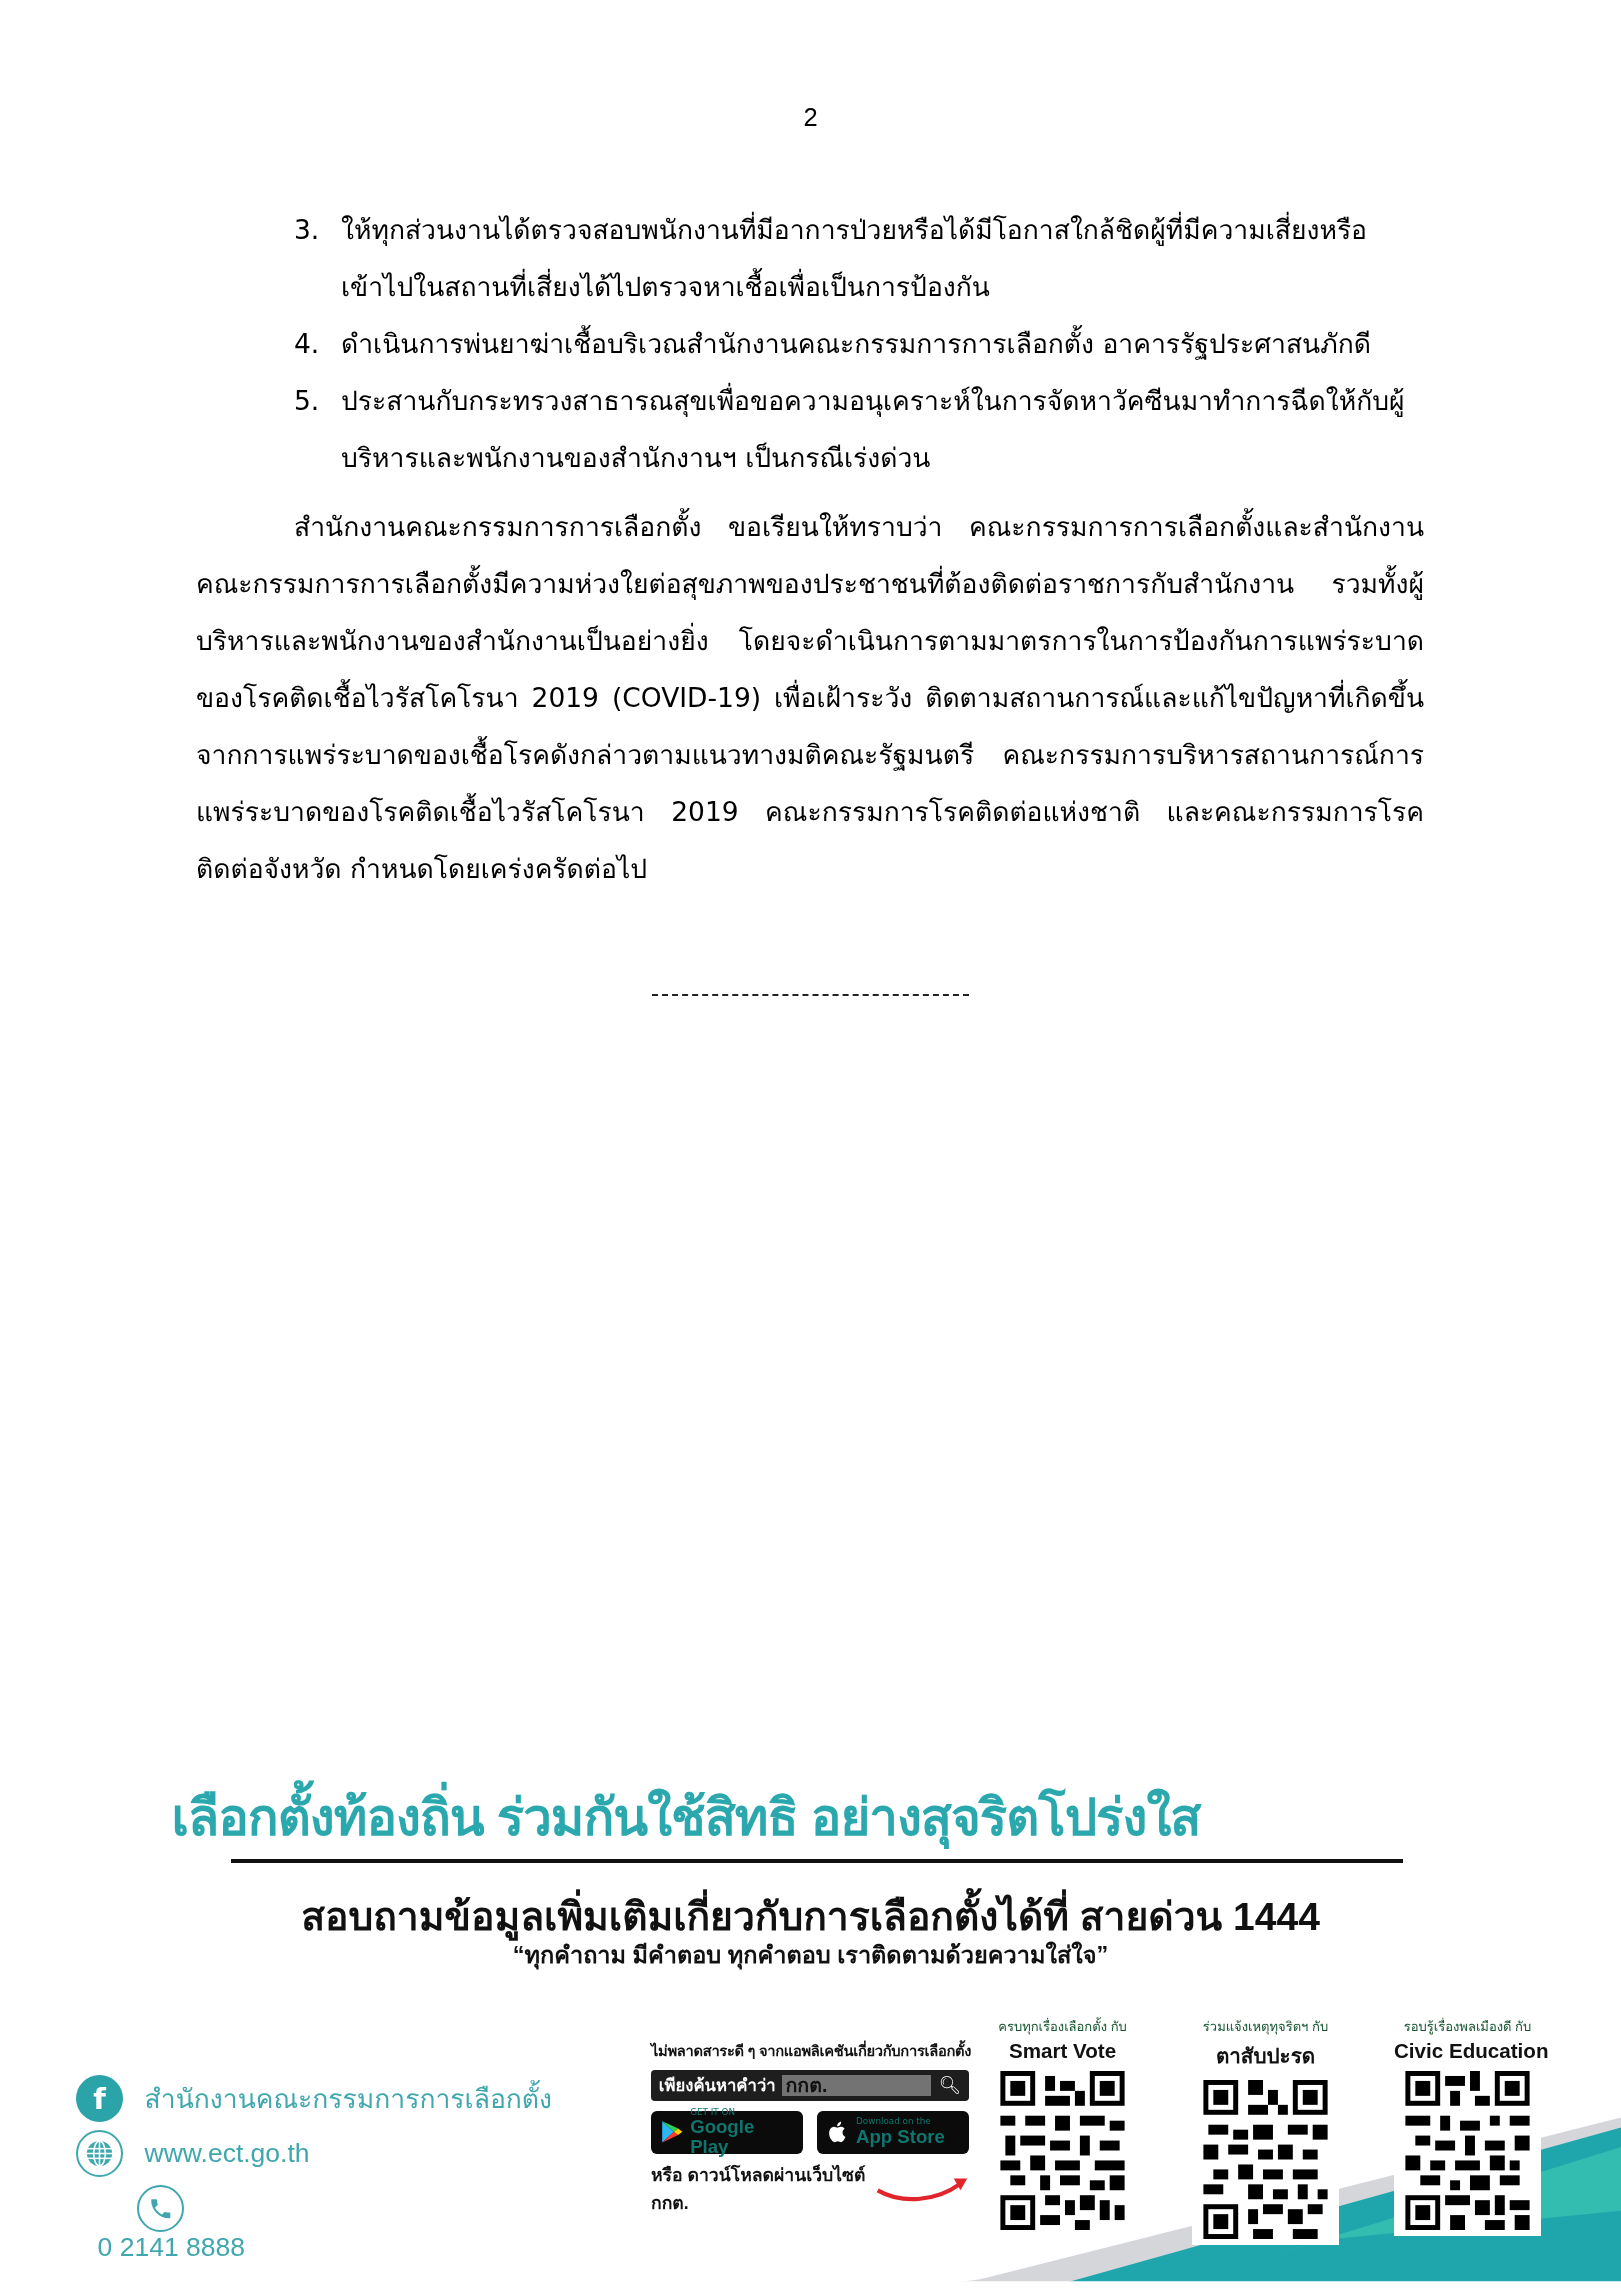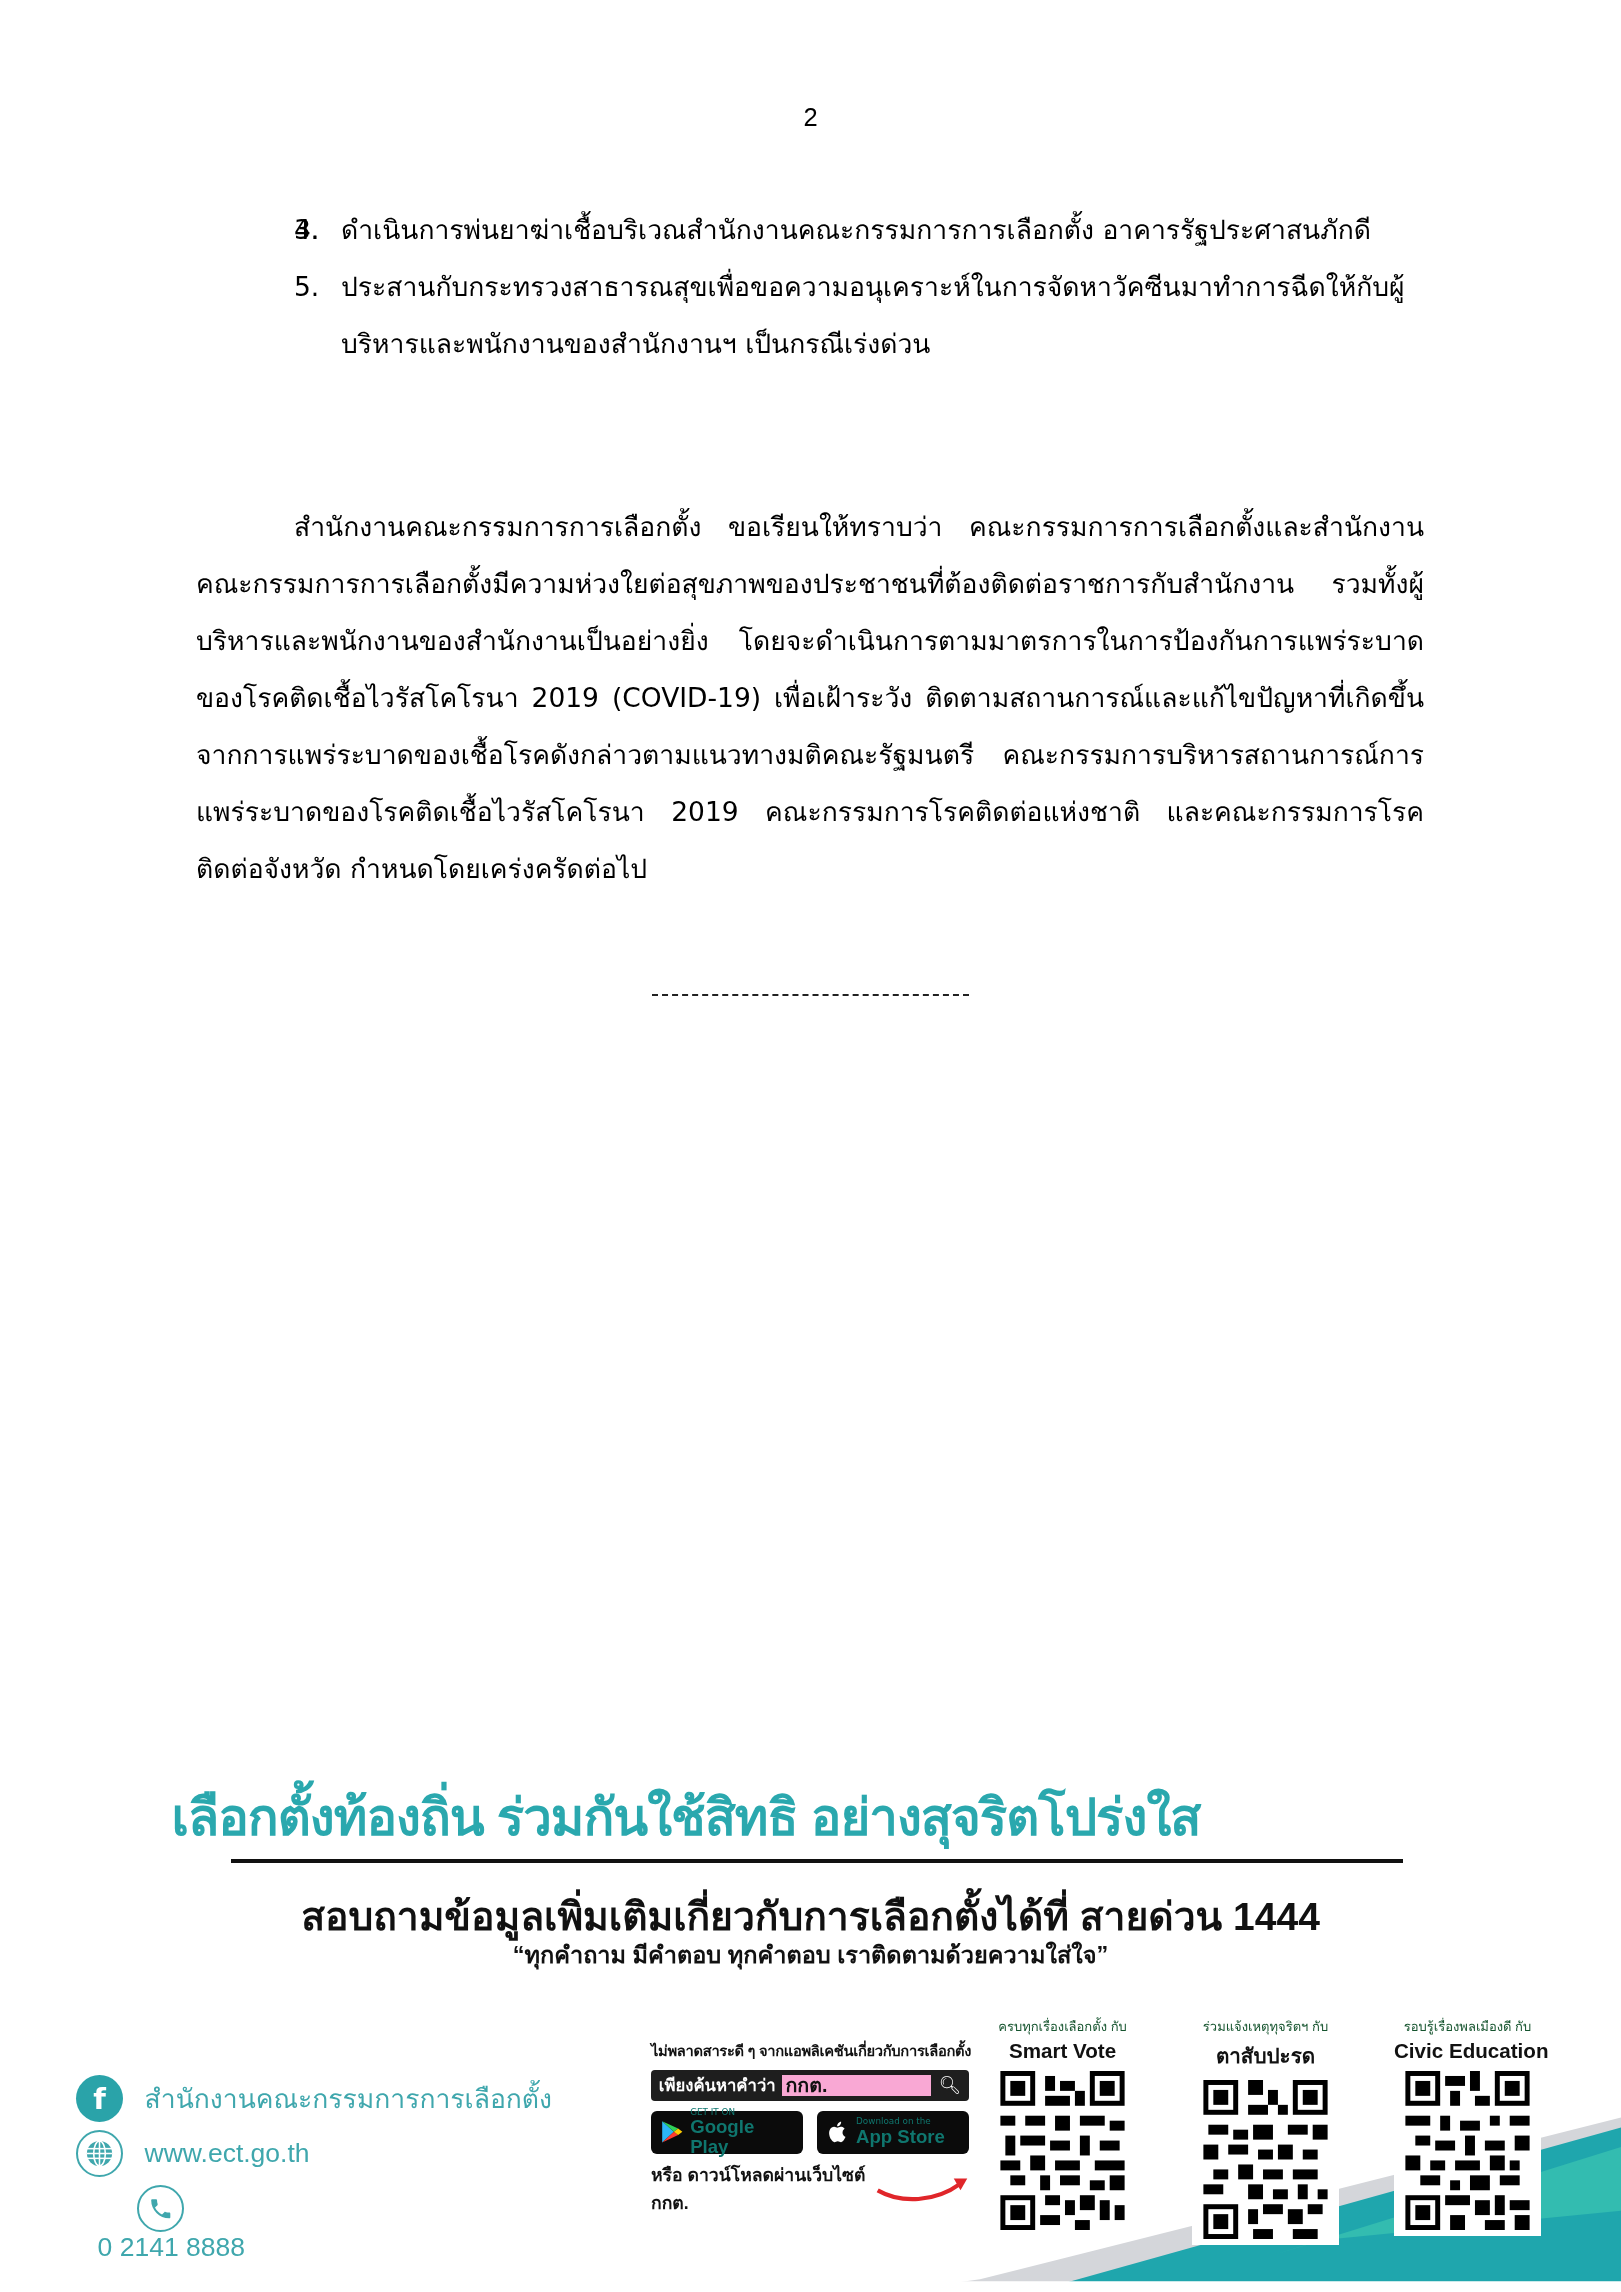--- a/index.html
+++ b/index.html
@@ -29,21 +29,21 @@
   .contact .txt { margin-left:21.6px; font-family:"Liberation Sans", sans-serif; font-size:26.5px; color:#3fa7ad; }
   .ic-fb { background:#2aa3a9; color:#fff; font-weight:bold; font-size:29px; }
   .ic-outline { border:2.9px solid #3fa7ad; color:#3fa7ad; }
 
   .app-promo { position:absolute; left:651px; top:2039px; width:318px; }
   .app-promo .caption { font-family:"Liberation Sans", sans-serif; font-weight:bold; font-size:14.7px;
                         color:#111; white-space:nowrap; letter-spacing:-0.3px; }
   .search-bar { margin-top:7.8px; background:#1e1e1e; border-radius:3.9px; height:31px; display:flex;
                 align-items:center; padding:0 7.8px; }
   .search-bar .lbl { color:#fff; font-weight:bold; font-size:16.7px; font-family:"Liberation Sans", sans-serif; }
-  .search-bar .field { margin-left:5.9px; background:#f9a8d4; height:21.6px; flex:1; font-size:19.6px; font-weight:bold;
+  .search-bar .field { margin-left:5.9px; background:#737373; height:21.6px; flex:1; font-size:19.6px; font-weight:bold;
                        line-height:21.6px; padding-left:3.9px; color:#111; font-family:"Liberation Sans", sans-serif; }
   .search-bar .mag { color:#fff; margin-left:7.8px; font-size:17.6px; }
   .stores { display:flex; gap:13.7px; margin-top:9.8px; }
   .store { background:#0b0b0b; border-radius:5.9px; height:43px; flex:1; display:flex; align-items:center;
            padding:0 7.8px; color:#0f766e; box-sizing:border-box; }
   .store .small { font-size:8.8px; display:block; line-height:9.8px; }
   .store .big { font-size:18.6px; font-weight:bold; display:block; line-height:19.6px; font-family:"Liberation Sans", sans-serif; }
   .store .logo { width:25.5px; height:25.5px; margin-right:5.9px; flex:none; }
   .web-line { margin-top:7.8px; font-family:"Liberation Sans", sans-serif; font-weight:bold; font-size:17.6px; color:#111;
               display:flex; align-items:center; }
@@ -58,20 +58,21 @@
   .band { position:absolute; left:0; top:2000px; width:1621px; height:293px; }
 </style>
 </head>
 <body>
 
 <div class="page-number">2</div>
 
 <div class="list">
   <div class="list-item">
     <span class="num">3.</span>
+    <span>ให้ทุกส่วนงานได้ตรวจสอบพนักงานที่มีอาการป่วยหรือได้มีโอกาสใกล้ชิดผู้ที่มีความเสี่ยงหรือเข้าไปในสถานที่เสี่ยงได้ไปตรวจหาเชื้อเพื่อเป็นการป้องกัน</span>
   </div>
   <div class="list-item">
     <span class="num">4.</span>
     <span>ดำเนินการพ่นยาฆ่าเชื้อบริเวณสำนักงานคณะกรรมการการเลือกตั้ง อาคารรัฐประศาสนภักดี</span>
   </div>
   <div class="list-item">
     <span class="num">5.</span>
     <span>ประสานกับกระทรวงสาธารณสุขเพื่อขอความอนุเคราะห์ในการจัดหาวัคซีนมาทำการฉีดให้กับผู้บริหารและพนักงานของสำนักงานฯ เป็นกรณีเร่งด่วน</span>
   </div>
 </div>

